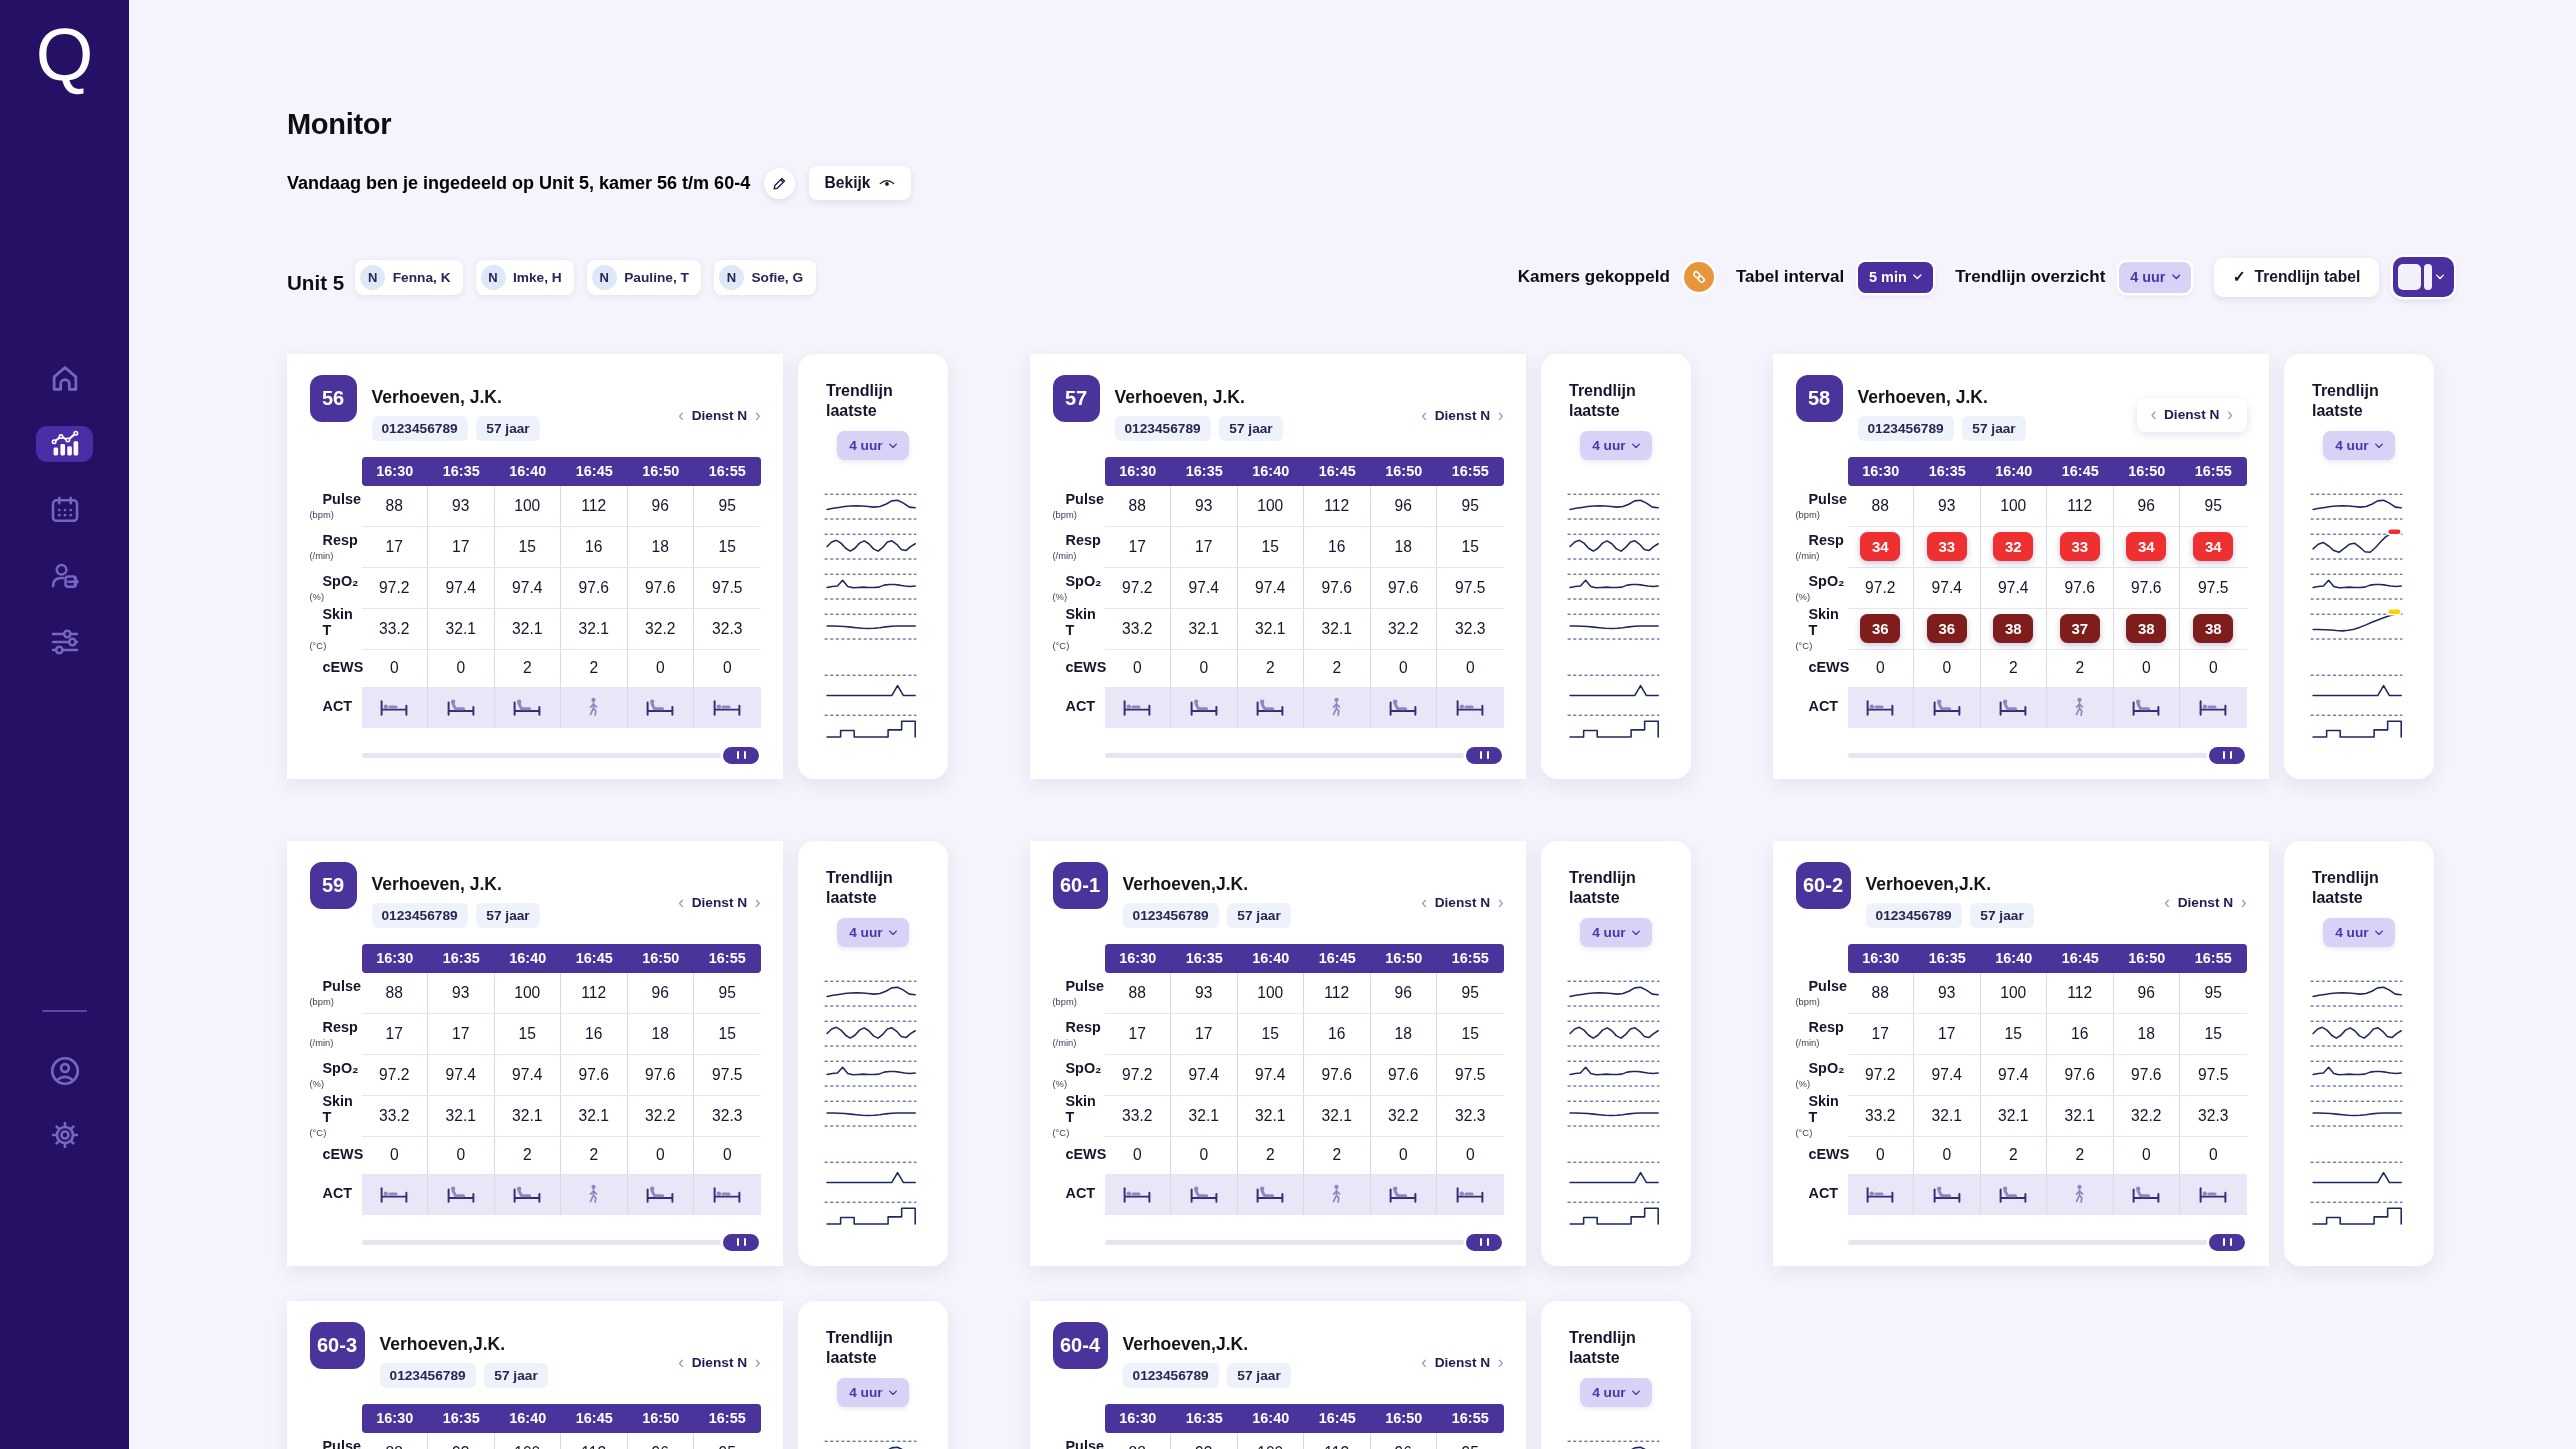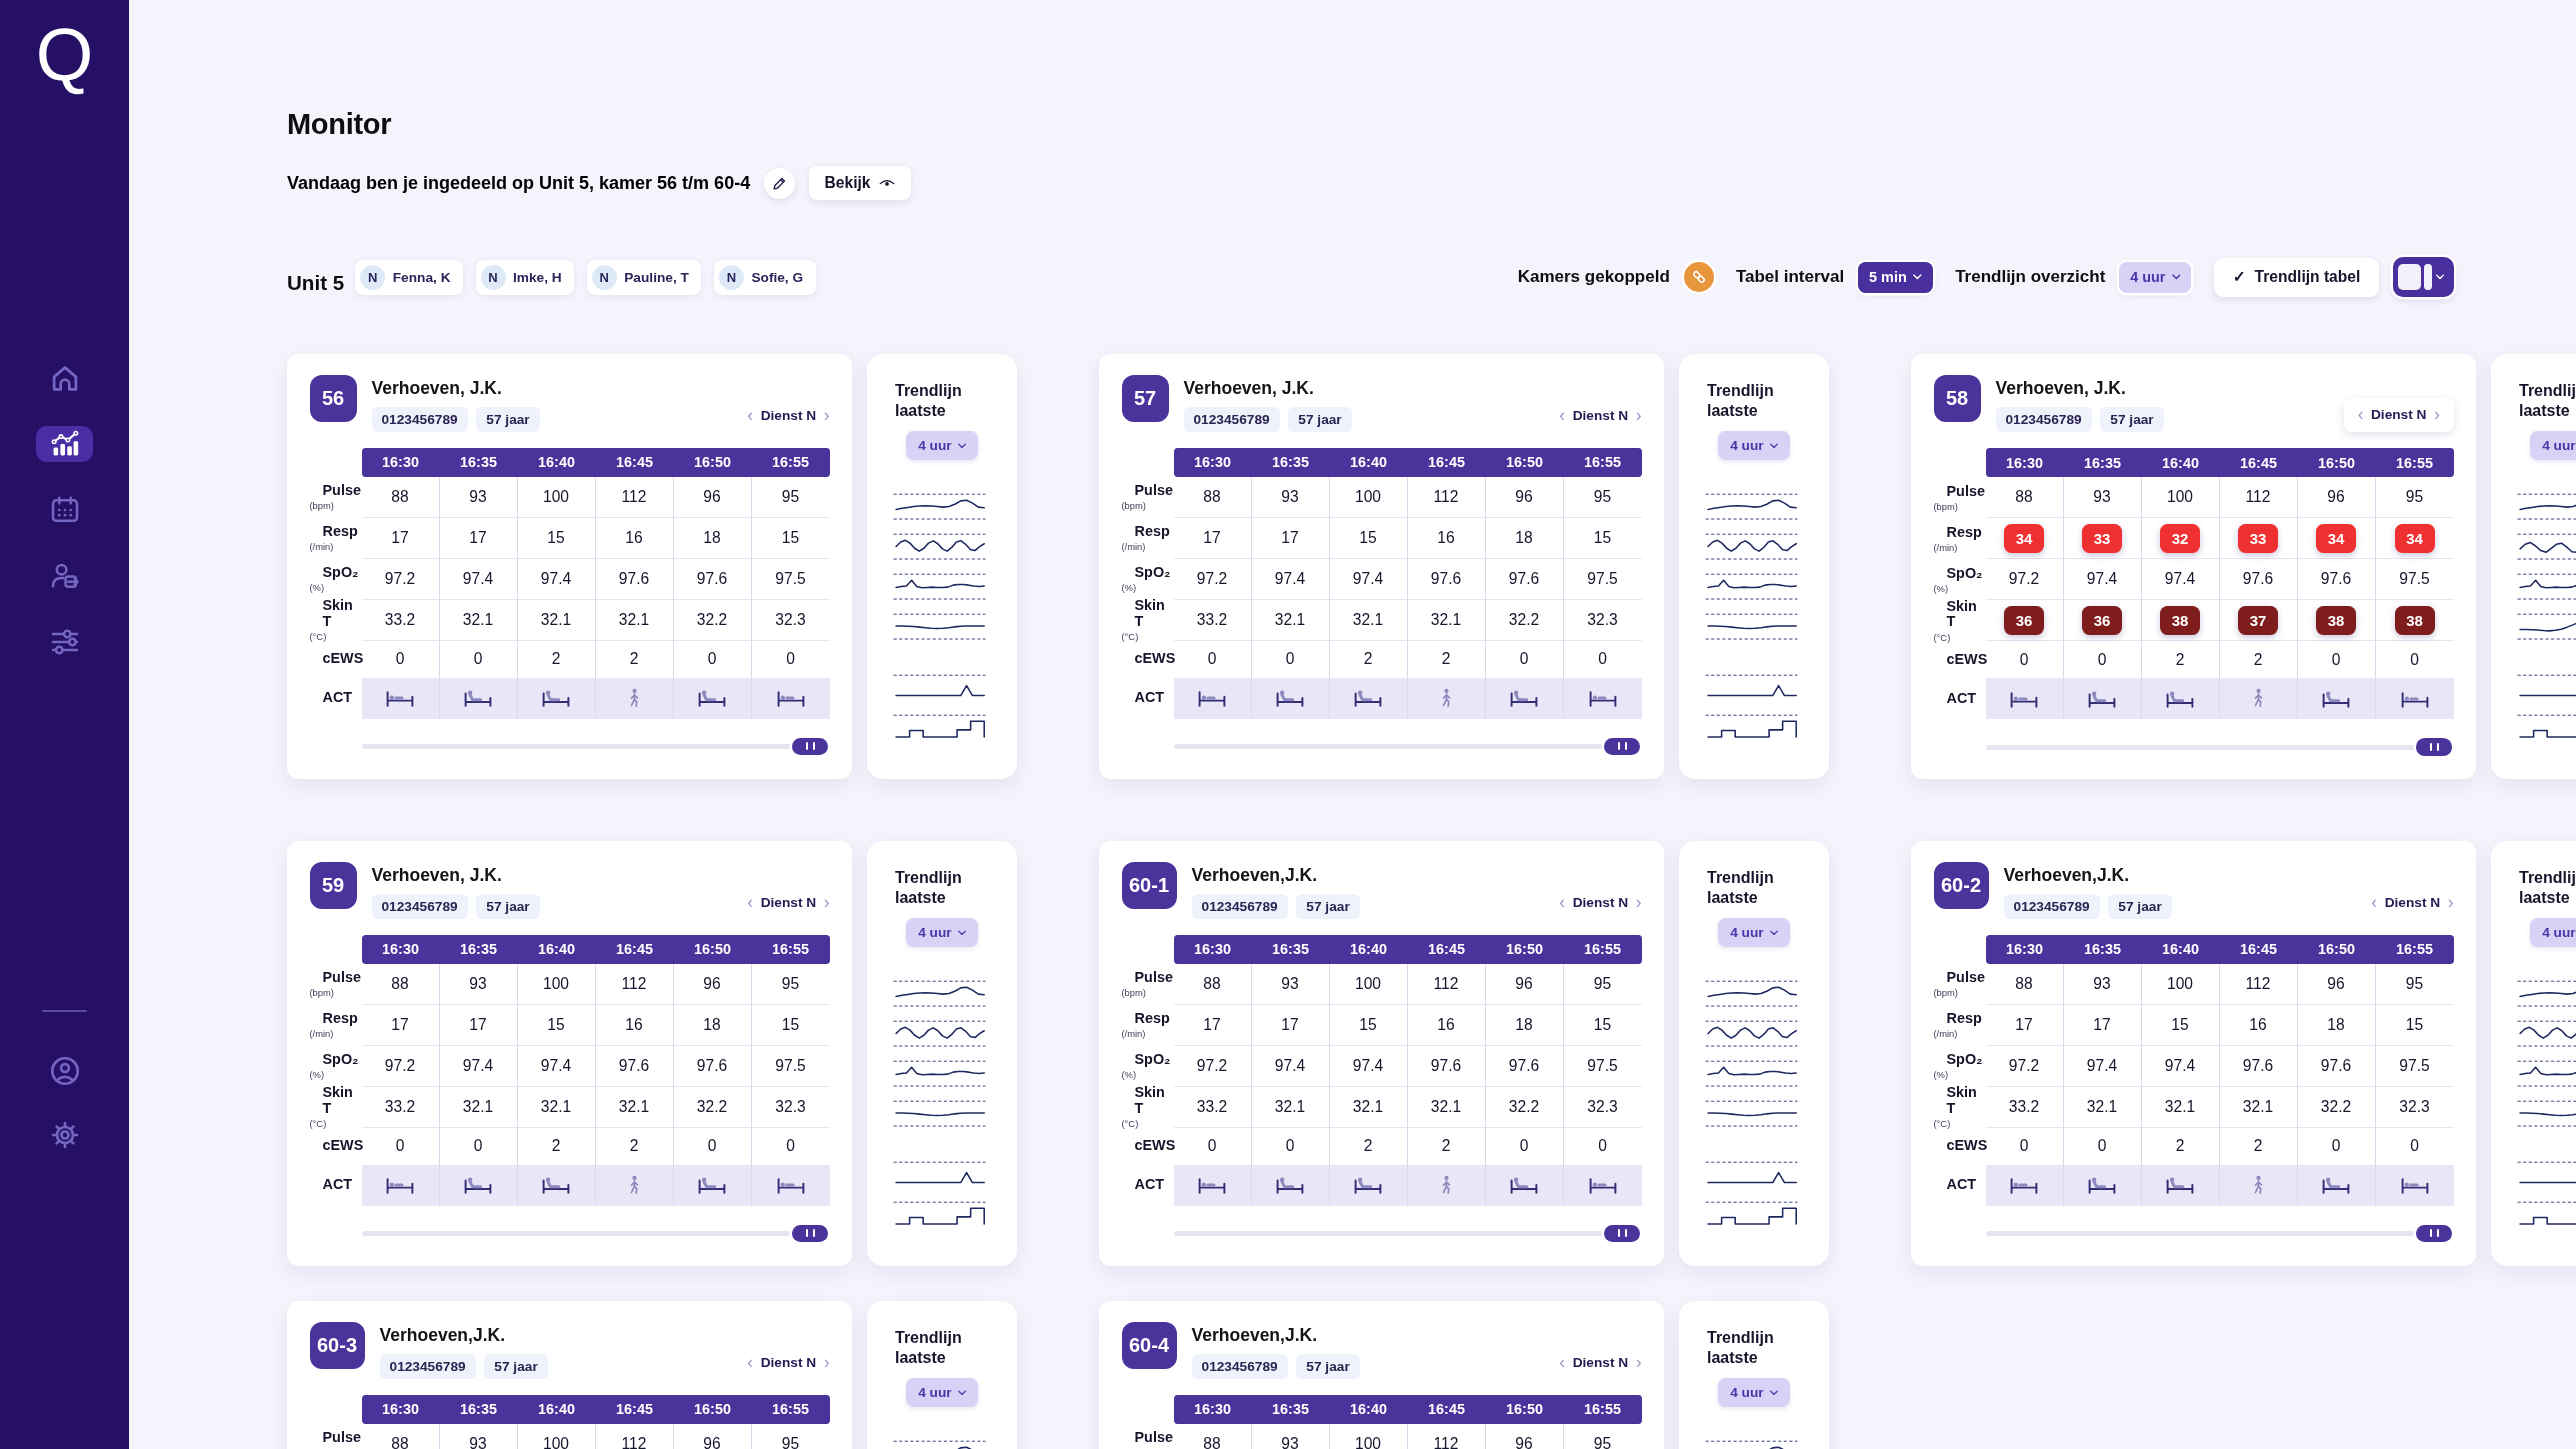--- a/index.html
+++ b/index.html
@@ -58,27 +58,27 @@
     box-shadow:0 0 0 2.5px #fff, 0 2.5px 7.5px rgba(50,30,120,.15);
     display:flex; align-items:center; padding:0 5px; gap:3.7px; cursor:pointer; }
   .lt-rect { width:22.5px; height:26px; background:#F2F0FA; border-radius:5px; }
   .lt-bar { width:8px; height:26px; background:#F2F0FA; border-radius:3.7px; }
   
   .cards-area { margin-top:57px; }
   .cards-row { display:flex; gap:82px; }
   .cards-row + .cards-row { margin-top:62px; }
   .cards-row.last { margin-top:35px; }
   .room-group { display:flex; gap:15px; }
-  .card { width:565px; height:425px; background:#fff; border-radius:12px; padding:21px 22.5px;
+  .card { width:496px; height:425px; background:#fff; border-radius:0; padding:21px 22.5px;
     box-shadow:0 6.2px 19px rgba(60,40,130,.08); }
   .card-head { display:flex; gap:15px; }
   .room-badge { min-width:47px; height:47px; border-radius:12px; background:#4A349C; color:#fff;
     font-size:20px; font-weight:700; display:flex; align-items:center; justify-content:center; padding:0 7.5px; }
   .head-mid { flex:1; }
-  .patient-name { font-size:17.5px; font-weight:700; color:#141419; margin-top:3px; }
+  .patient-name { font-size:17.5px; font-weight:700; color:#141419; margin-top:12px; }
   .head-badges { display:flex; gap:8.7px; margin-top:7.5px; }
   .mini-badge { background:#EEF2FB; border-radius:5.6px; padding:5px 10px; font-size:13.7px;
     font-weight:600; color:#2B2452; }
   .dienst { display:flex; align-items:center; gap:7.5px; margin-top:32px; font-size:13.7px;
     font-weight:700; color:#221C55; cursor:pointer; align-self:flex-start; }
   .dienst .arr { color:#9E97C4; font-size:17.5px; font-weight:400; line-height:1; }
   .dienst.pill-style { background:#fff; border-radius:8px; padding:8.7px 13.7px; margin-top:22.5px;
     box-shadow:0 2.5px 8.7px rgba(50,30,120,.14); }
   
   .vtable { display:grid; grid-template-columns:52px repeat(6, 1fr); margin-top:16px; }

